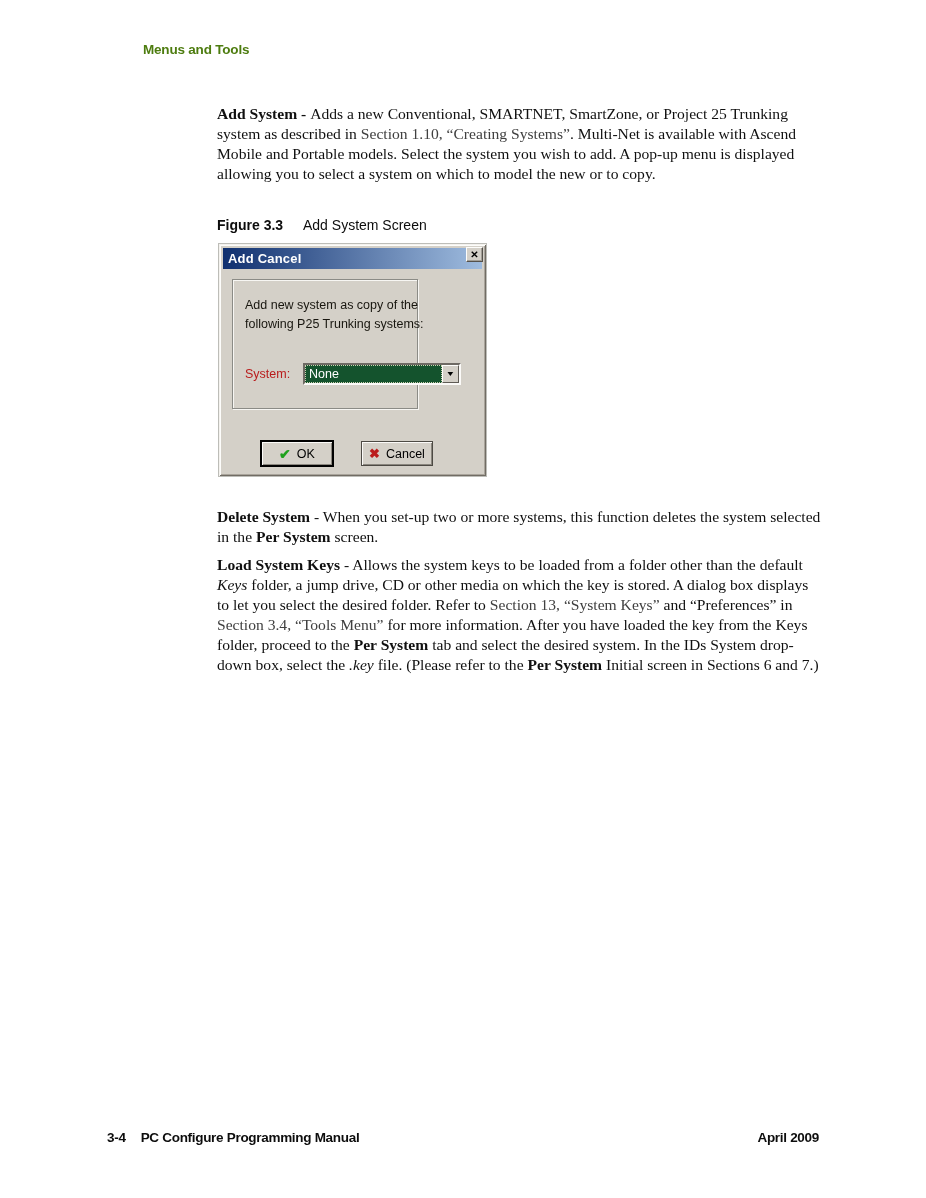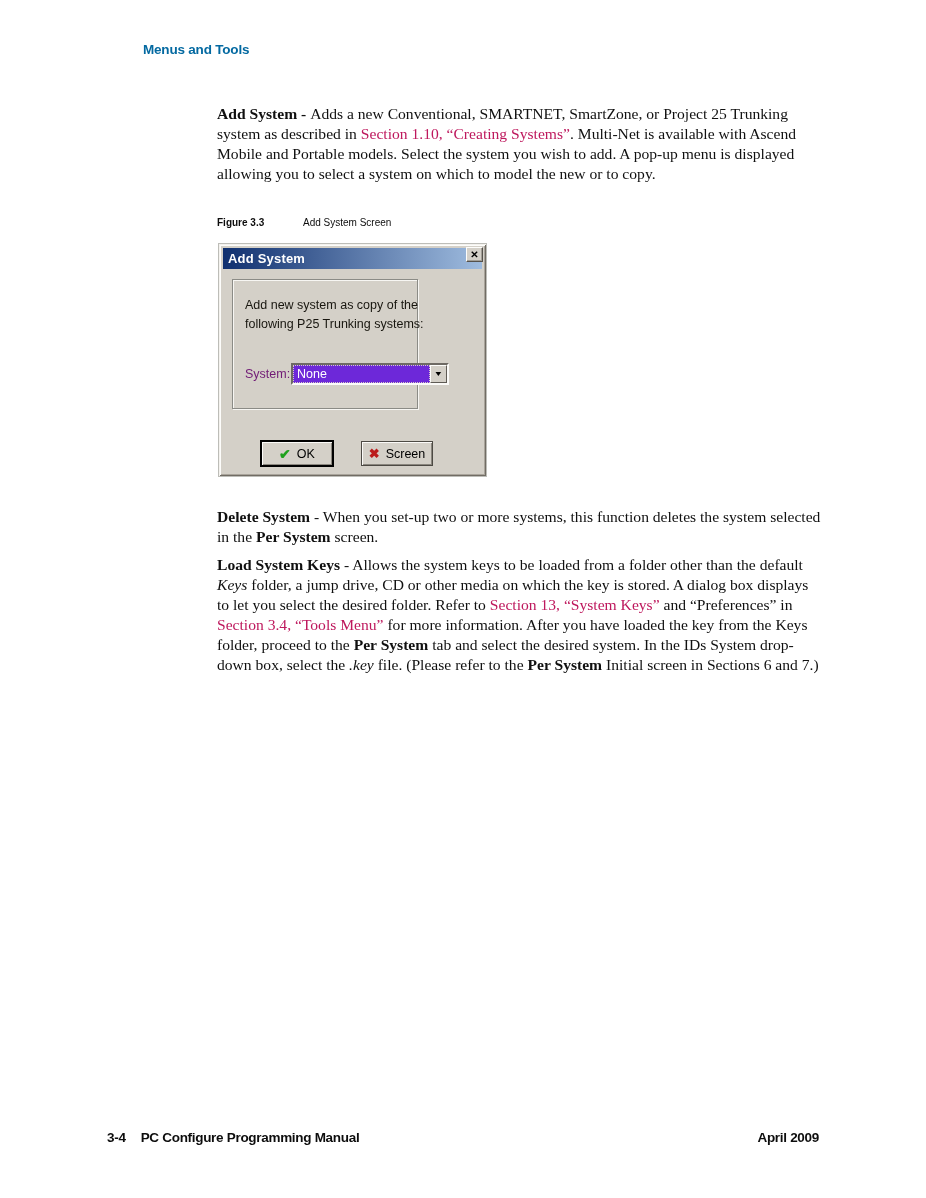--- a/index.html
+++ b/index.html
@@ -5,44 +5,44 @@
   * { margin:0; padding:0; box-sizing:border-box; }
   html,body { background:#ffffff; }
   .page {
     position:relative; width:926px; height:1198px; background:#ffffff;
     font-family:"Liberation Serif", serif; color:#111111; overflow:hidden;
   }
   
   .running-header {
     position:absolute; left:107px; top:42px;
     font-family:"Liberation Sans", sans-serif; font-size:13.5px; font-weight:bold;
-    letter-spacing:-0.2px; color:#0369a1;padding-left:36px;
+    letter-spacing:-0.2px; color:#4d7c0f;padding-left:36px;
   }
   .footer {
     position:absolute; left:107px; right:107px; top:1130px;
     font-family:"Liberation Sans", sans-serif; font-size:13.5px; font-weight:bold;
     letter-spacing:-0.3px; color:#0d0d0d;
     display:flex; justify-content:space-between;gap:45px;
   }
   .f-title { margin-left:15px; }
   
   .body-para {
     position:absolute; left:217px; width:606px;
     font-size:15.6px; line-height:20px; color:#101010;
   }
   .p1 { top:104px; }
   .p2 { top:496px;margin-top:11px; }
   .p3 { top:555px; }
   .seg-bold { font-weight:bold;text-align:right; }
   .seg-italic { font-style:italic; }
-  .seg-link { color:#be185d; }
+  .seg-link { color:#404040; }
   
   .fig-caption {
     position:absolute; left:217px; top:217px;
-    font-family:"Liberation Sans", sans-serif; font-size:10px; color:#0d0d0d;
+    font-family:"Liberation Sans", sans-serif; font-size:14px; color:#0d0d0d;
   }
   .fig-label { font-weight:bold; display:inline-block; width:86px; }
   
   .win {
     position:absolute; left:218px; top:243px; width:269px; height:234px;
     background:#d4d0c8; border:1px solid #bdbdb8;
     box-shadow: inset 1px 1px 0 #f4f2ee, inset -1px -1px 0 #716c64,
                 inset 2px 2px 0 #fdfdfb, inset -2px -2px 0 #a9a49b;
     filter: blur(0.3px);
   }
@@ -69,25 +69,25 @@
     box-shadow: 1px 1px 0 #f7f6f3, inset 1px 1px 0 #f7f6f3;
   }
   .gb-text {
     position:absolute; left:12px; top:16px; width:206px;
     font-family:"Liberation Sans", sans-serif; font-size:12.5px;
     line-height:19px; color:#18160f;
   }
   .system-row { position:absolute; left:12px; top:83px; right:6px; height:22px; }
   .sys-label {
     position:absolute; left:0; top:4px;
-    font-family:"Liberation Sans", sans-serif; font-size:12.5px; color:#701a75;
+    font-family:"Liberation Sans", sans-serif; font-size:12.5px; color:#b91c1c;
   }
   .combo {
-    position:absolute; left:46px; top:0; width:158px; height:22px;
-    background:#6d28d9; border:2px solid;
+    position:absolute; left:58px; top:0; width:158px; height:22px;
+    background:#14532d; border:2px solid;
     border-color:#6e6a64 #fbfaf8 #fbfaf8 #6e6a64; display:flex;
   }
   .combo-value {
     flex:1; color:#ffffff; font-family:"Liberation Sans", sans-serif;
     font-size:12.5px; padding:2px 0 0 4px;
     outline:1px dotted rgba(235,232,200,0.85); outline-offset:-1px;
     white-space:nowrap; overflow:hidden;
   }
   .combo-btn {
     width:17px; background:#d4d0c8; border:1px solid;
@@ -117,21 +117,21 @@
   <div class="running-header">Menus and Tools</div>
 
   <p class="body-para p1"><span class="seg-bold">Add System - </span><span class="seg-plain">Adds a new Conventional, SMARTNET, SmartZone, or Project 25 Trunking system as described in </span><span class="seg-link">Section 1.10, “Creating Systems”</span><span class="seg-plain">. Multi-Net is available with Ascend Mobile and Portable models. Select the system you wish to add. A pop-up menu is displayed allowing you to select a system on which to model the new or to copy.</span></p>
 
   <div class="fig-caption">
     <span class="fig-label">Figure 3.3</span><span class="fig-text">Add System Screen</span>
   </div>
 
   <div class="win">
     <div class="titlebar">
-      <span class="title">Add System</span>
+      <span class="title">Add Cancel</span>
     </div>
     <div class="closebtn">
       <span>✕</span>
     </div>
 
     <div class="groupbox">
       <div class="gb-text">Add new system as copy of the following P25 Trunking systems:</div>
       <div class="system-row">
         <span class="sys-label">System:</span>
         <div class="combo">
@@ -142,21 +142,21 @@
         </div>
       </div>
     </div>
 
     <button class="btn btn-ok">
       <span class="check">✔</span>
       <span>OK</span>
     </button>
     <button class="btn btn-cancel">
       <span class="cross">✖</span>
-      <span>Screen</span>
+      <span>Cancel</span>
     </button>
   </div>
 
   <p class="body-para p2"><span class="seg-bold">Delete System</span><span class="seg-plain"> - When you set-up two or more systems, this function deletes the system selected in the </span><span class="seg-bold">Per System</span><span class="seg-plain"> screen.</span></p>
 
   <p class="body-para p3"><span class="seg-bold">Load System Keys</span><span class="seg-plain"> - Allows the system keys to be loaded from a folder other than the default </span><span class="seg-italic">Keys</span><span class="seg-plain"> folder, a jump drive, CD or other media on which the key is stored. A dialog box displays to let you select the desired folder. Refer to </span><span class="seg-link">Section 13, “System Keys”</span><span class="seg-plain"> and “Preferences” in </span><span class="seg-link">Section 3.4, “Tools Menu”</span><span class="seg-plain"> for more information. After you have loaded the key from the Keys folder, proceed to the </span><span class="seg-bold">Per System</span><span class="seg-plain"> tab and select the desired system. In the IDs System drop-down box, select the </span><span class="seg-italic">.key</span><span class="seg-plain"> file. (Please refer to the </span><span class="seg-bold">Per System</span><span class="seg-plain"> Initial screen in Sections 6 and 7.)</span></p>
 
   <div class="footer">
     <span class="f-left">
       <span>3-4</span><span class="f-title">PC Configure Programming Manual</span>

